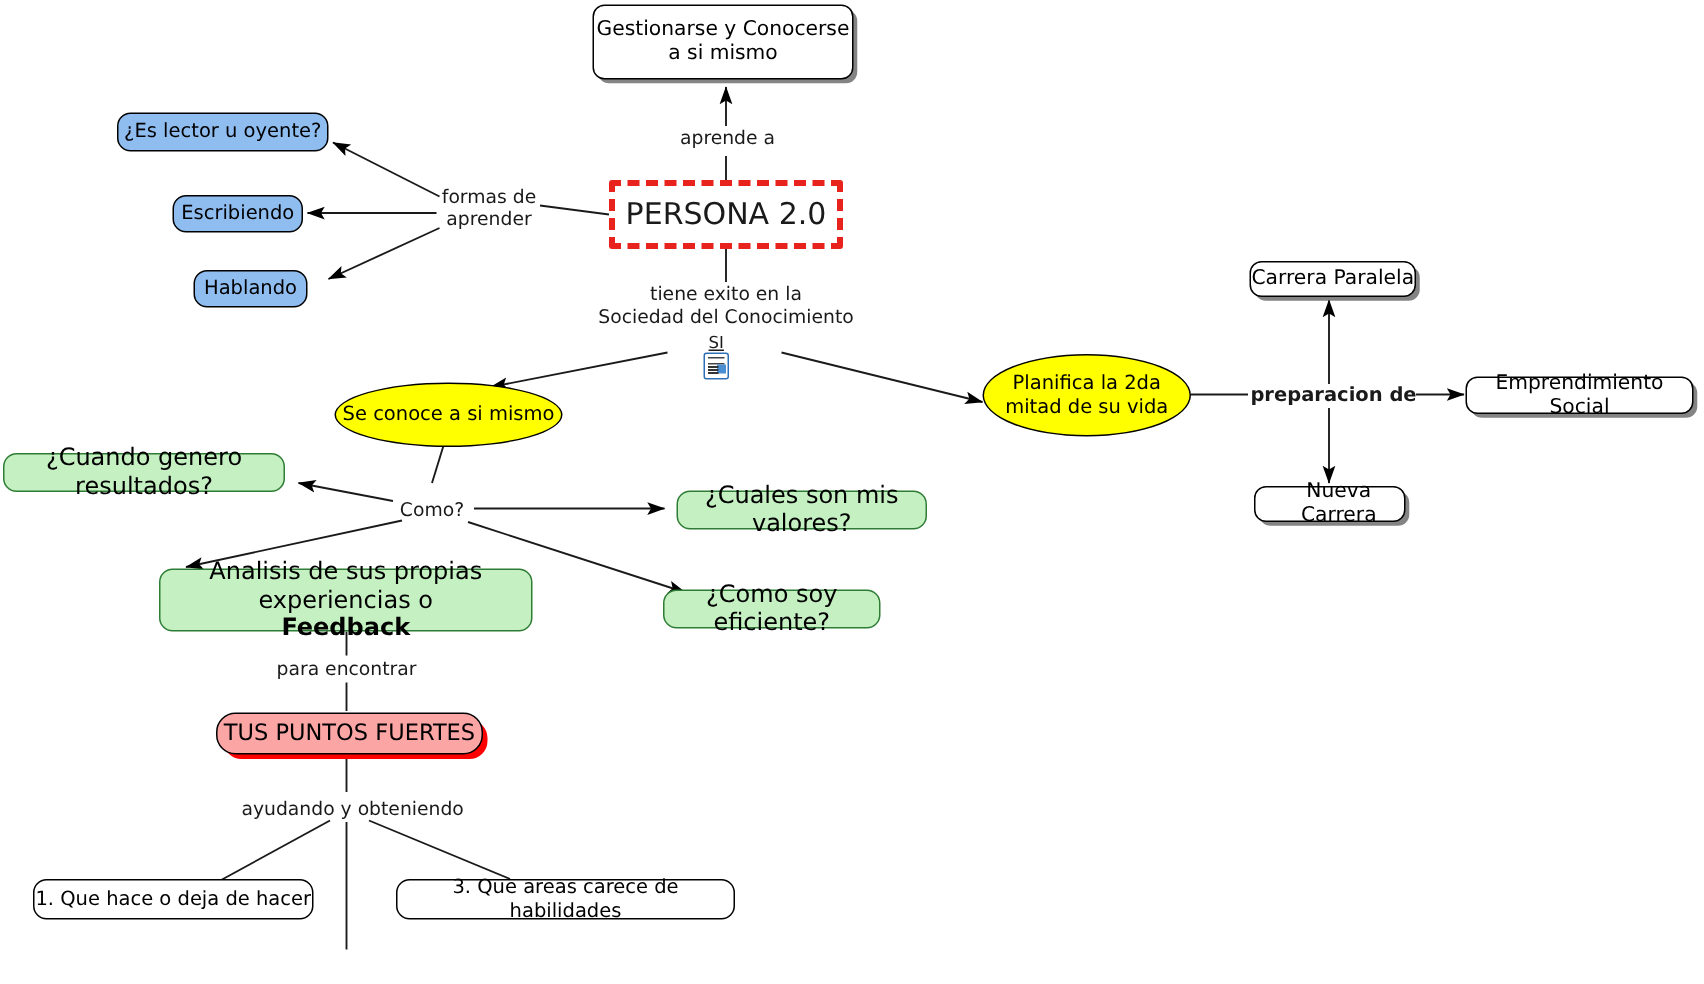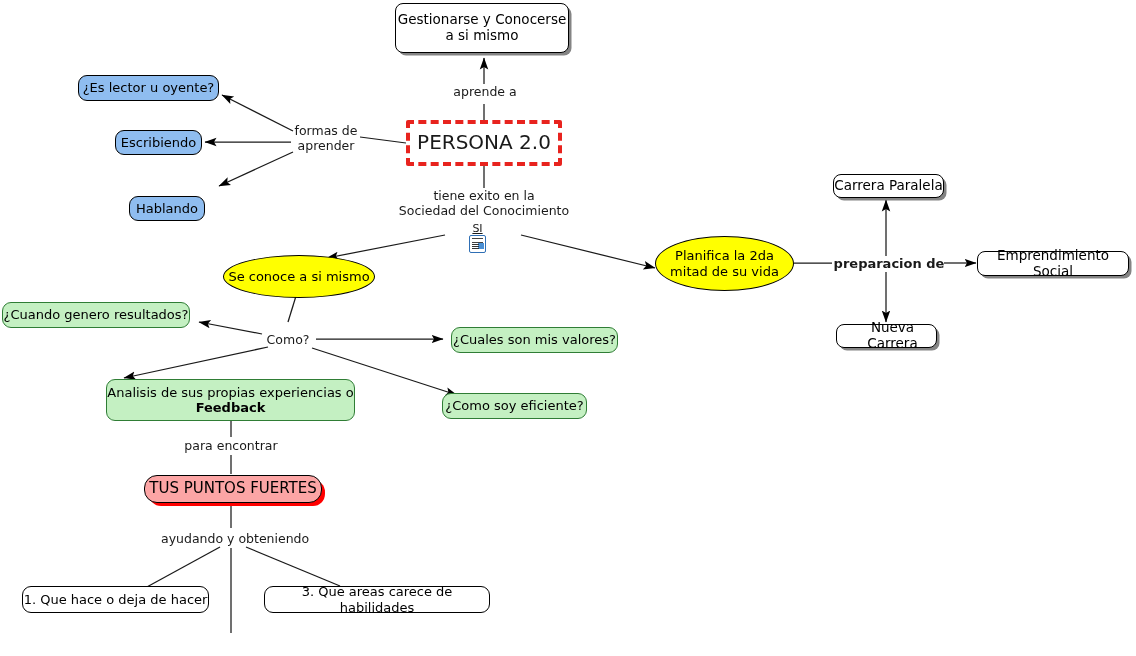--- a/index.html
+++ b/index.html
@@ -8,21 +8,21 @@
   #edges{position:absolute;left:0;top:0;width:1136px;height:656px;}
   .node{position:absolute;box-sizing:border-box;display:flex;align-items:center;justify-content:center;text-align:center;line-height:1.18;}
   
   .n-plain{background:#ffffff;border:1px solid #000000;border-radius:9px;font-size:13px;color:#000;}
   
   .n-shadow{background:#ffffff;border:1.4px solid #000000;border-radius:8px;font-size:13.5px;color:#000;
             box-shadow:3px 3px 0 -0.5px rgba(110,110,110,.85);}
   
   .n-blue{background:#8fbdf0;border:1.4px solid #000000;border-radius:9px;font-size:13px;color:#000;}
   
-  .n-green{background:#c4f0c2;border:1.3px solid #2f7d35;border-radius:9px;font-size:13px;color:#000;}
+  .n-green{background:#c4f0c2;border:1.3px solid #2f7d35;border-radius:9px;font-size:16px;color:#000;}
   
   .n-ellipse{background:#ffff00;border:1.5px solid #000000;border-radius:50%;font-size:13px;color:#000;}
   
   .n-dashed{background:#ffffff;border:4px dashed #e8231e;border-radius:2px;font-size:20px;color:#1a1a1a;}
   
   .n-redshadow{background:#fca5a5;border:1.6px solid #000000;border-radius:13px;font-size:15px;color:#000;
                box-shadow:4px 4px 0 -1px #ff0000;}
   .lbl{position:absolute;font-size:12.5px;color:#1a1a1a;text-align:center;line-height:1.2;white-space:pre;}
   .lbl.bold{font-weight:bold;font-size:13px;}
   .bold-in{font-weight:bold;}
@@ -99,21 +99,21 @@
   </div>
 
   <div class="node n-blue" style="left:78px;top:75px;width:141px;height:26px;">
     <span>¿Es lector u oyente?</span>
   </div>
 
   <div class="node n-blue" style="left:115px;top:130px;width:87px;height:25px;">
     <span>Escribiendo</span>
   </div>
 
-  <div class="node n-blue" style="left:129px;top:180px;width:76px;height:25px;margin-top:16px;">
+  <div class="node n-blue" style="left:129px;top:180px;width:76px;height:25px;">
     <span>Hablando</span>
   </div>
 
   <div class="node n-ellipse" style="left:223px;top:255px;width:152px;height:43px;">
     <span>Se conoce a si mismo</span>
   </div>
 
   <div class="node n-ellipse" style="left:655px;top:236px;width:139px;height:55px;">
     <span style="white-space:pre-line;">Planifica la 2da
 mitad de su vida</span>

